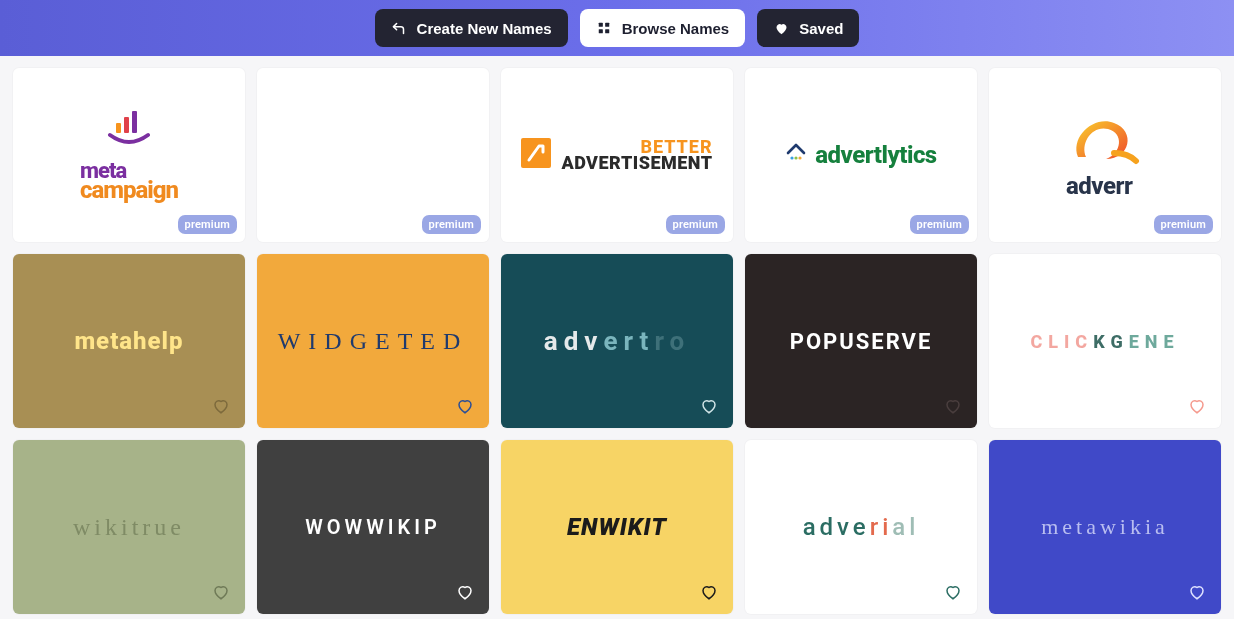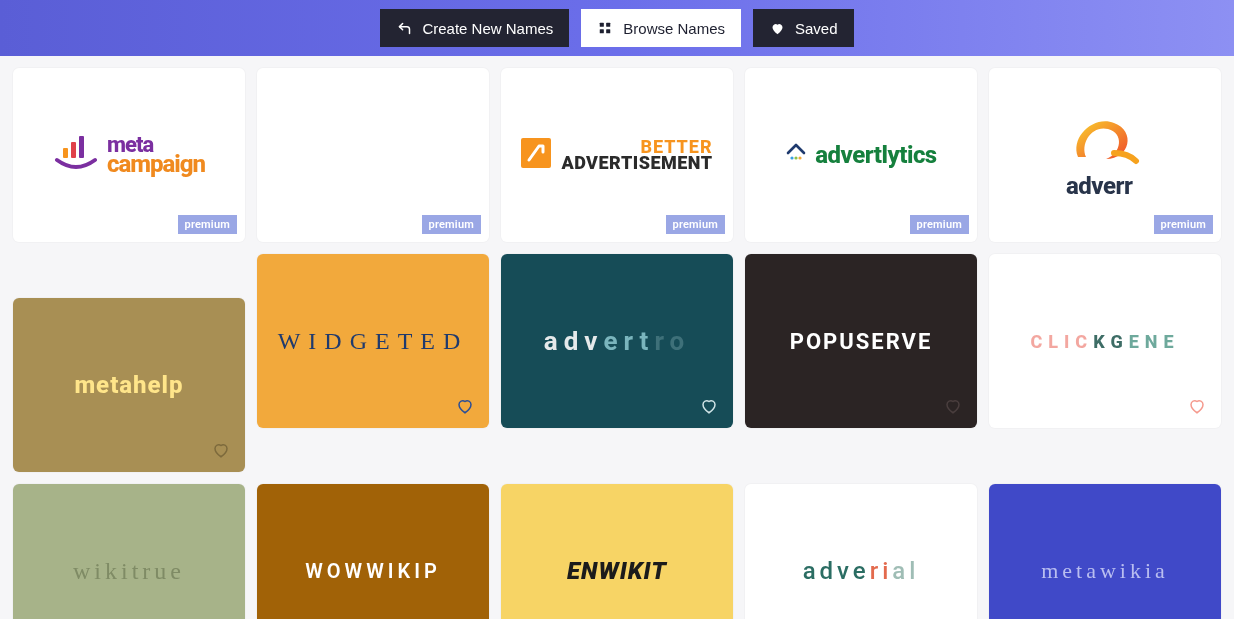--- a/index.html
+++ b/index.html
@@ -15,23 +15,23 @@
     align-items: center;
     justify-content: center;
     gap: 12px;
   }
   .tbtn {
     display: inline-flex;
     align-items: center;
     gap: 10px;
     height: 38px;
     padding: 0 16px;
-    border-radius: 0;
+    border-radius: 8px;
     font-size: 15px;
-    font-weight: 400;
+    font-weight: 700;
     cursor: pointer;
     border: none;
   }
   .tbtn.dark { background: #232432; color: #fff; }
   .tbtn.light { background: #fff; color: #1e2030; }
   .tbtn .ic { width: 16px; height: 16px; display: inline-flex; align-items: center; justify-content: center; }
 
   .grid {
     padding: 12px 10px;
     display: grid;
@@ -54,21 +54,21 @@
   }
   .badge {
     position: absolute;
     right: 8px;
     bottom: 8px;
     background: #9aa7e5;
     color: #fff;
     font-size: 11px;
     font-weight: 600;
     padding: 3px 7px;
-    border-radius: 0;
+    border-radius: 7px;
     letter-spacing: .2px;
   }
   .heart {
     position: absolute;
     right: 14px;
     bottom: 12px;
     width: 20px;
     height: 20px;
     display: flex;
     align-items: center;
@@ -84,21 +84,21 @@
 
   .c-betterad .ba-top { font-size:18px; font-weight:800; color:#f7941e; letter-spacing:1px; }
   .c-betterad .ba-bot { font-size:18px; font-weight:900; color:#2b2b2b; letter-spacing:.5px; margin-top:-2px; }
   .c-betterad .ba-row { display:flex; align-items:center; gap:10px; }
 
   .c-advertlytics .al-txt { font-size:24px; font-weight:800; color:#15803d; letter-spacing:-.5px; }
   .c-advertlytics .al-row { display:flex; align-items:center; gap:8px; }
 
   .c-adverr .av-txt { font-size:24px; font-weight:800; color:#28344a; letter-spacing:-.5px; margin-top:6px; }
 
-  .c-metahelp { background:#a88f54;margin-top:44px; }
+  .c-metahelp { background:#a88f54; }
   .c-metahelp .txt { color:#ffe58a; font-size:24px; font-weight:800; letter-spacing:1px; }
 
   .c-widgeted { background:#f2a93c; }
   .c-widgeted .txt { color:#1f3a6e; font-size:24px; font-weight:500; letter-spacing:8px; font-family: Georgia, serif; }
 
   .c-advertro { background:#164c57; }
   .c-advertro .txt { font-size:26px; letter-spacing:6px; font-weight:700; }
   .c-advertro .p1 { color:#e5e9ea; }
   .c-advertro .p2 { color:#7ab5bd; }
   .c-advertro .p3 { color:#3e7079; }
@@ -108,21 +108,21 @@
 
   .c-clickgene { background:#fff; }
   .c-clickgene .txt { font-size:18px; font-weight:800; letter-spacing:6px; }
   .c-clickgene .g1 { color:#f3a7a0; }
   .c-clickgene .g2 { color:#3e6d66; }
   .c-clickgene .g3 { color:#6ea99c; }
 
   .c-wikitrue { background:#a7b389; }
   .c-wikitrue .txt { color:#7f8b65; font-size:24px; font-weight:400; letter-spacing:4px; font-family: Georgia, serif; }
 
-  .c-wowwikip { background:#a16207; }
+  .c-wowwikip { background:#404040; }
   .c-wowwikip .txt { color:#fff; font-size:20px; font-weight:600; letter-spacing:4px; }
 
   .c-enwikit { background:#f7d465; }
   .c-enwikit .txt { color:#1b1b1b; font-size:24px; font-weight:900; font-style:italic; letter-spacing:1px;text-align:right; }
 
   .c-adverial { background:#fff; }
   .c-adverial .txt { font-size:24px; font-weight:500; letter-spacing:4px; }
   .c-adverial .a1 { color:#2b6d63; }
   .c-adverial .a2 { color:#e36a4d; }
   .c-adverial .a3 { color:#9fbdb5; }
@@ -160,21 +160,21 @@
           <path d="M12 21s-8-5.3-8-11a5 5 0 0 1 8-4 5 5 0 0 1 8 4c0 5.7-8 11-8 11z"></path>
         </svg>
     </span>
     <span>Saved</span>
   </button>
 </div>
 
 <div class="grid">
 
   <div class="card c-metacampaign">
-    <div class="mc-row logo-wrap" style="flex-direction:row;">
+    <div class="mc-row logo-wrap" style="flex-direction:column;">
       <span>
         <svg width="46" height="40" viewBox="0 0 46 40">
           <rect x="10" y="14" width="5" height="10" rx="1" fill="#f7941e"></rect>
           <rect x="18" y="8" width="5" height="16" rx="1" fill="#e0414a"></rect>
           <rect x="26" y="2" width="5" height="22" rx="1" fill="#7b2fa0"></rect>
           <path d="M4 26 Q23 40 42 26" fill="none" stroke="#7b2fa0" stroke-width="4" stroke-linecap="round"></path>
         </svg>
       </span>
       <div class="logo-wrap" style="align-items:flex-start;">
         <span class="mc-top">meta</span>

